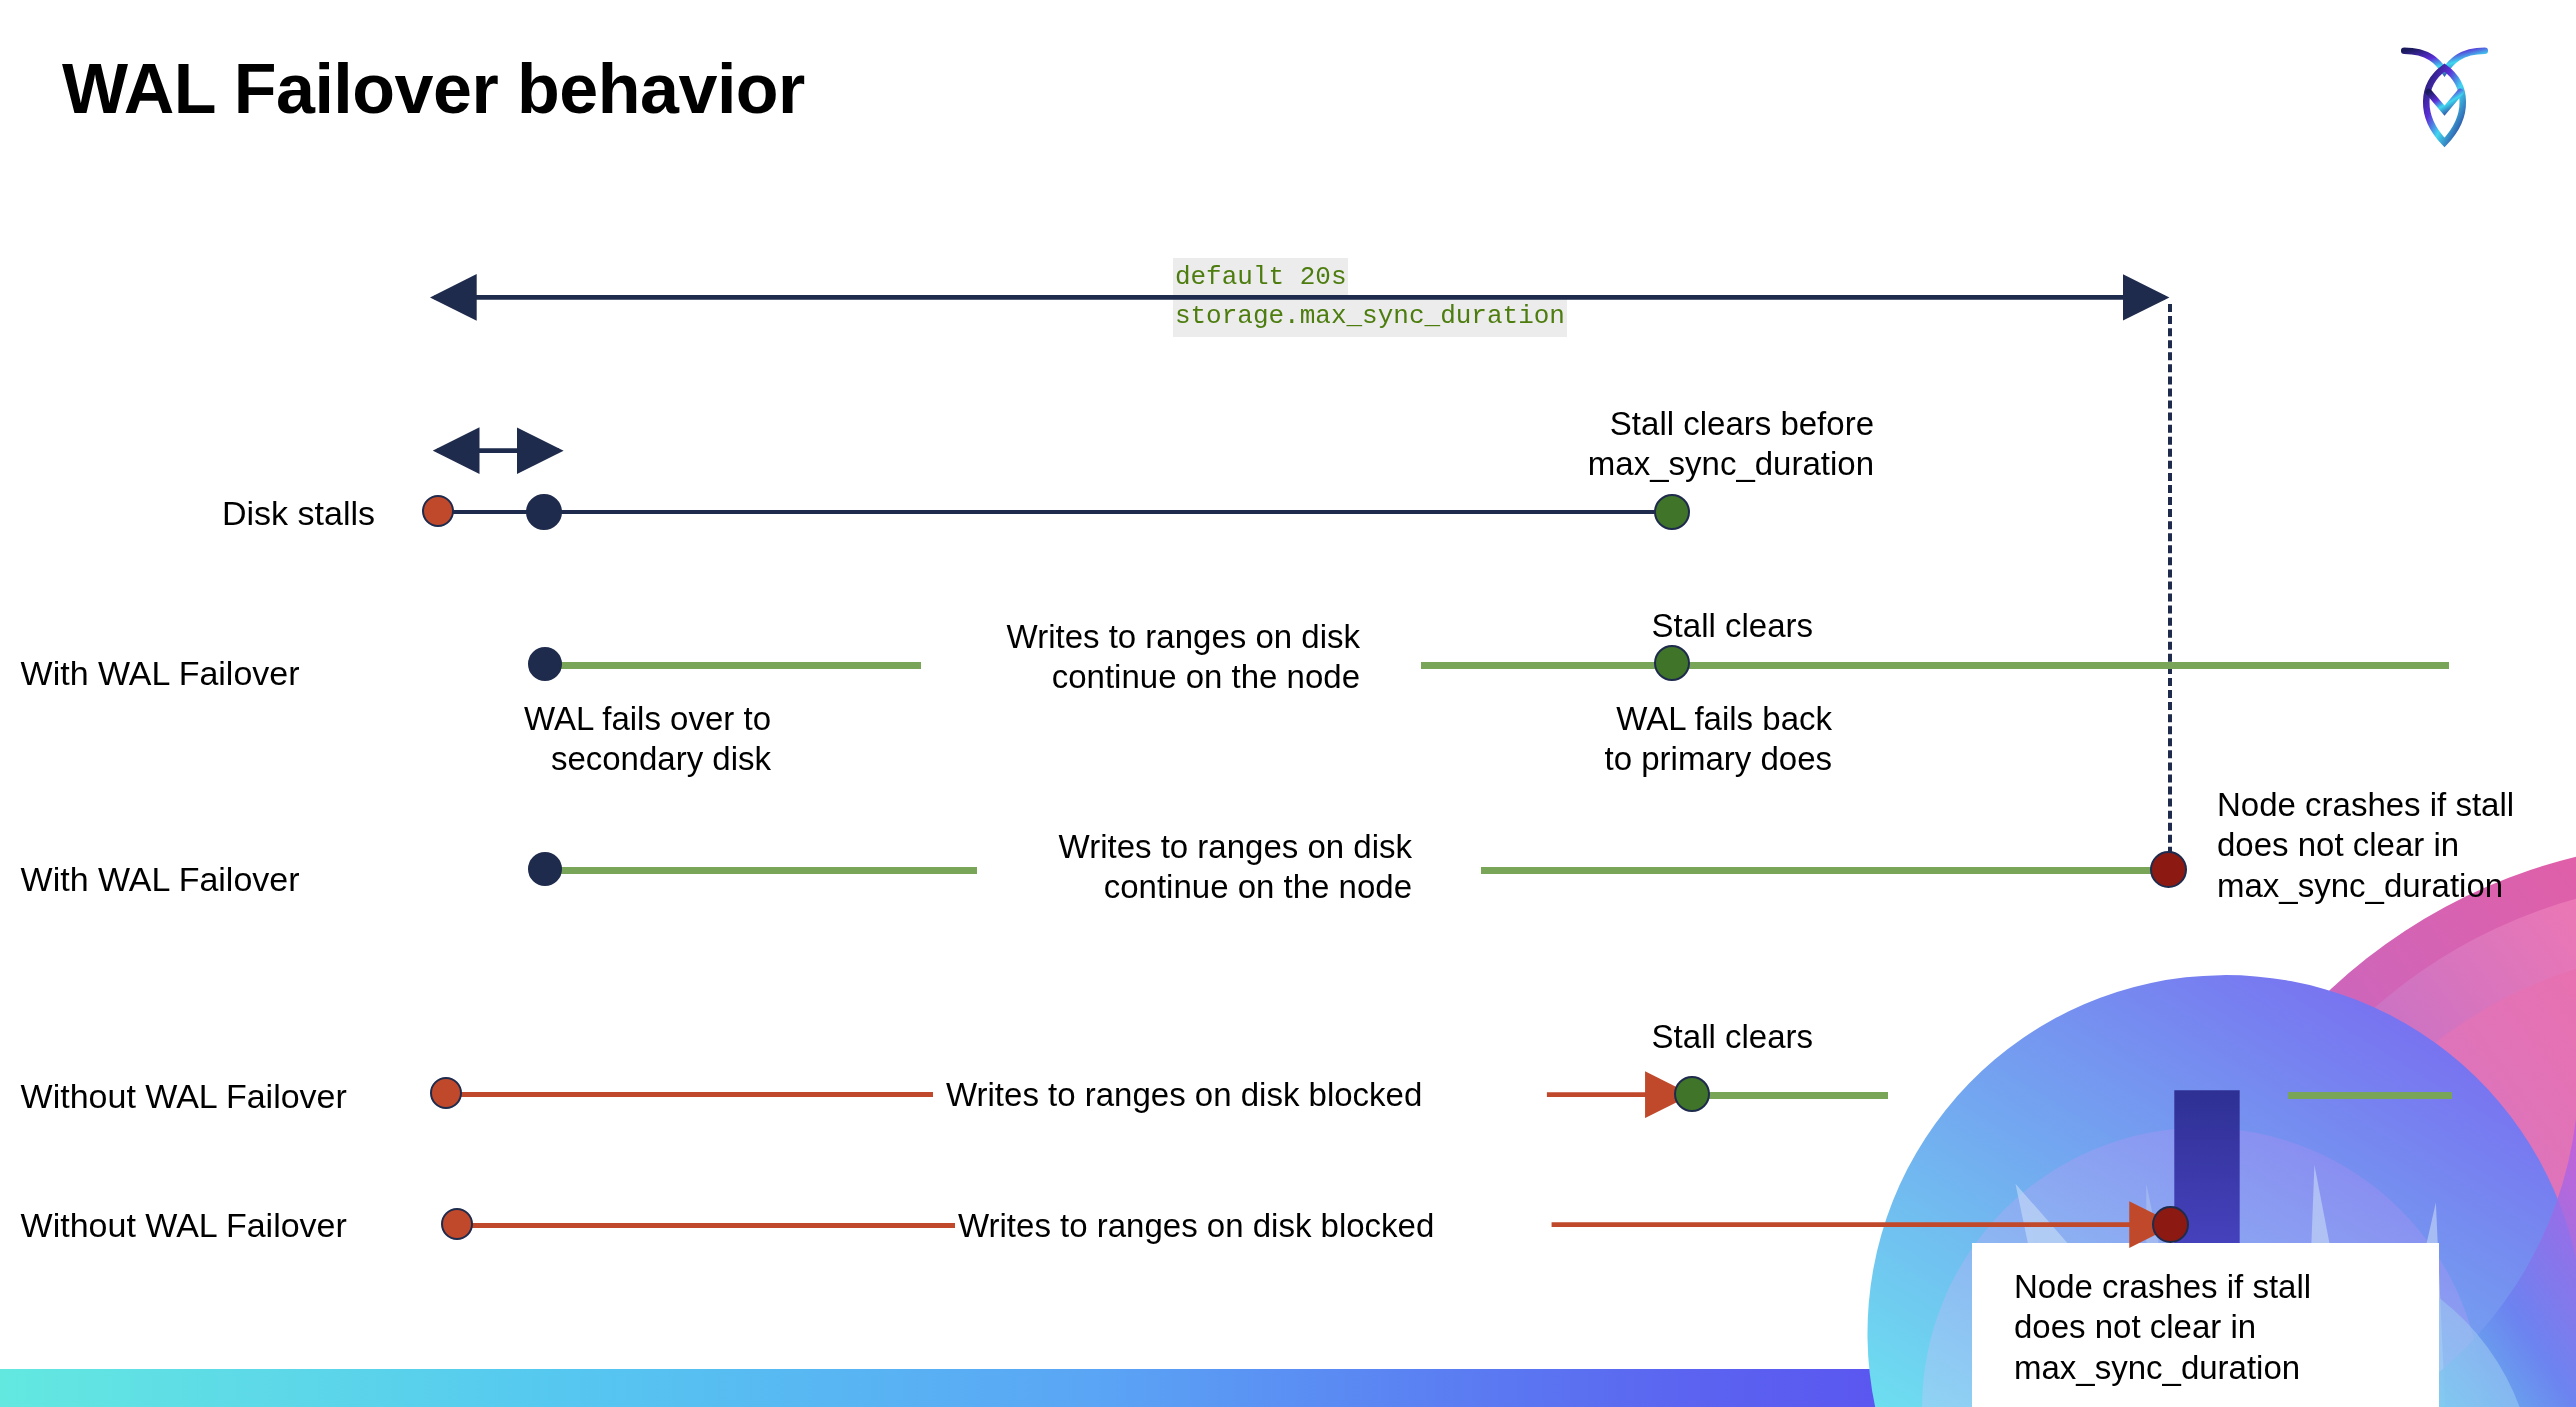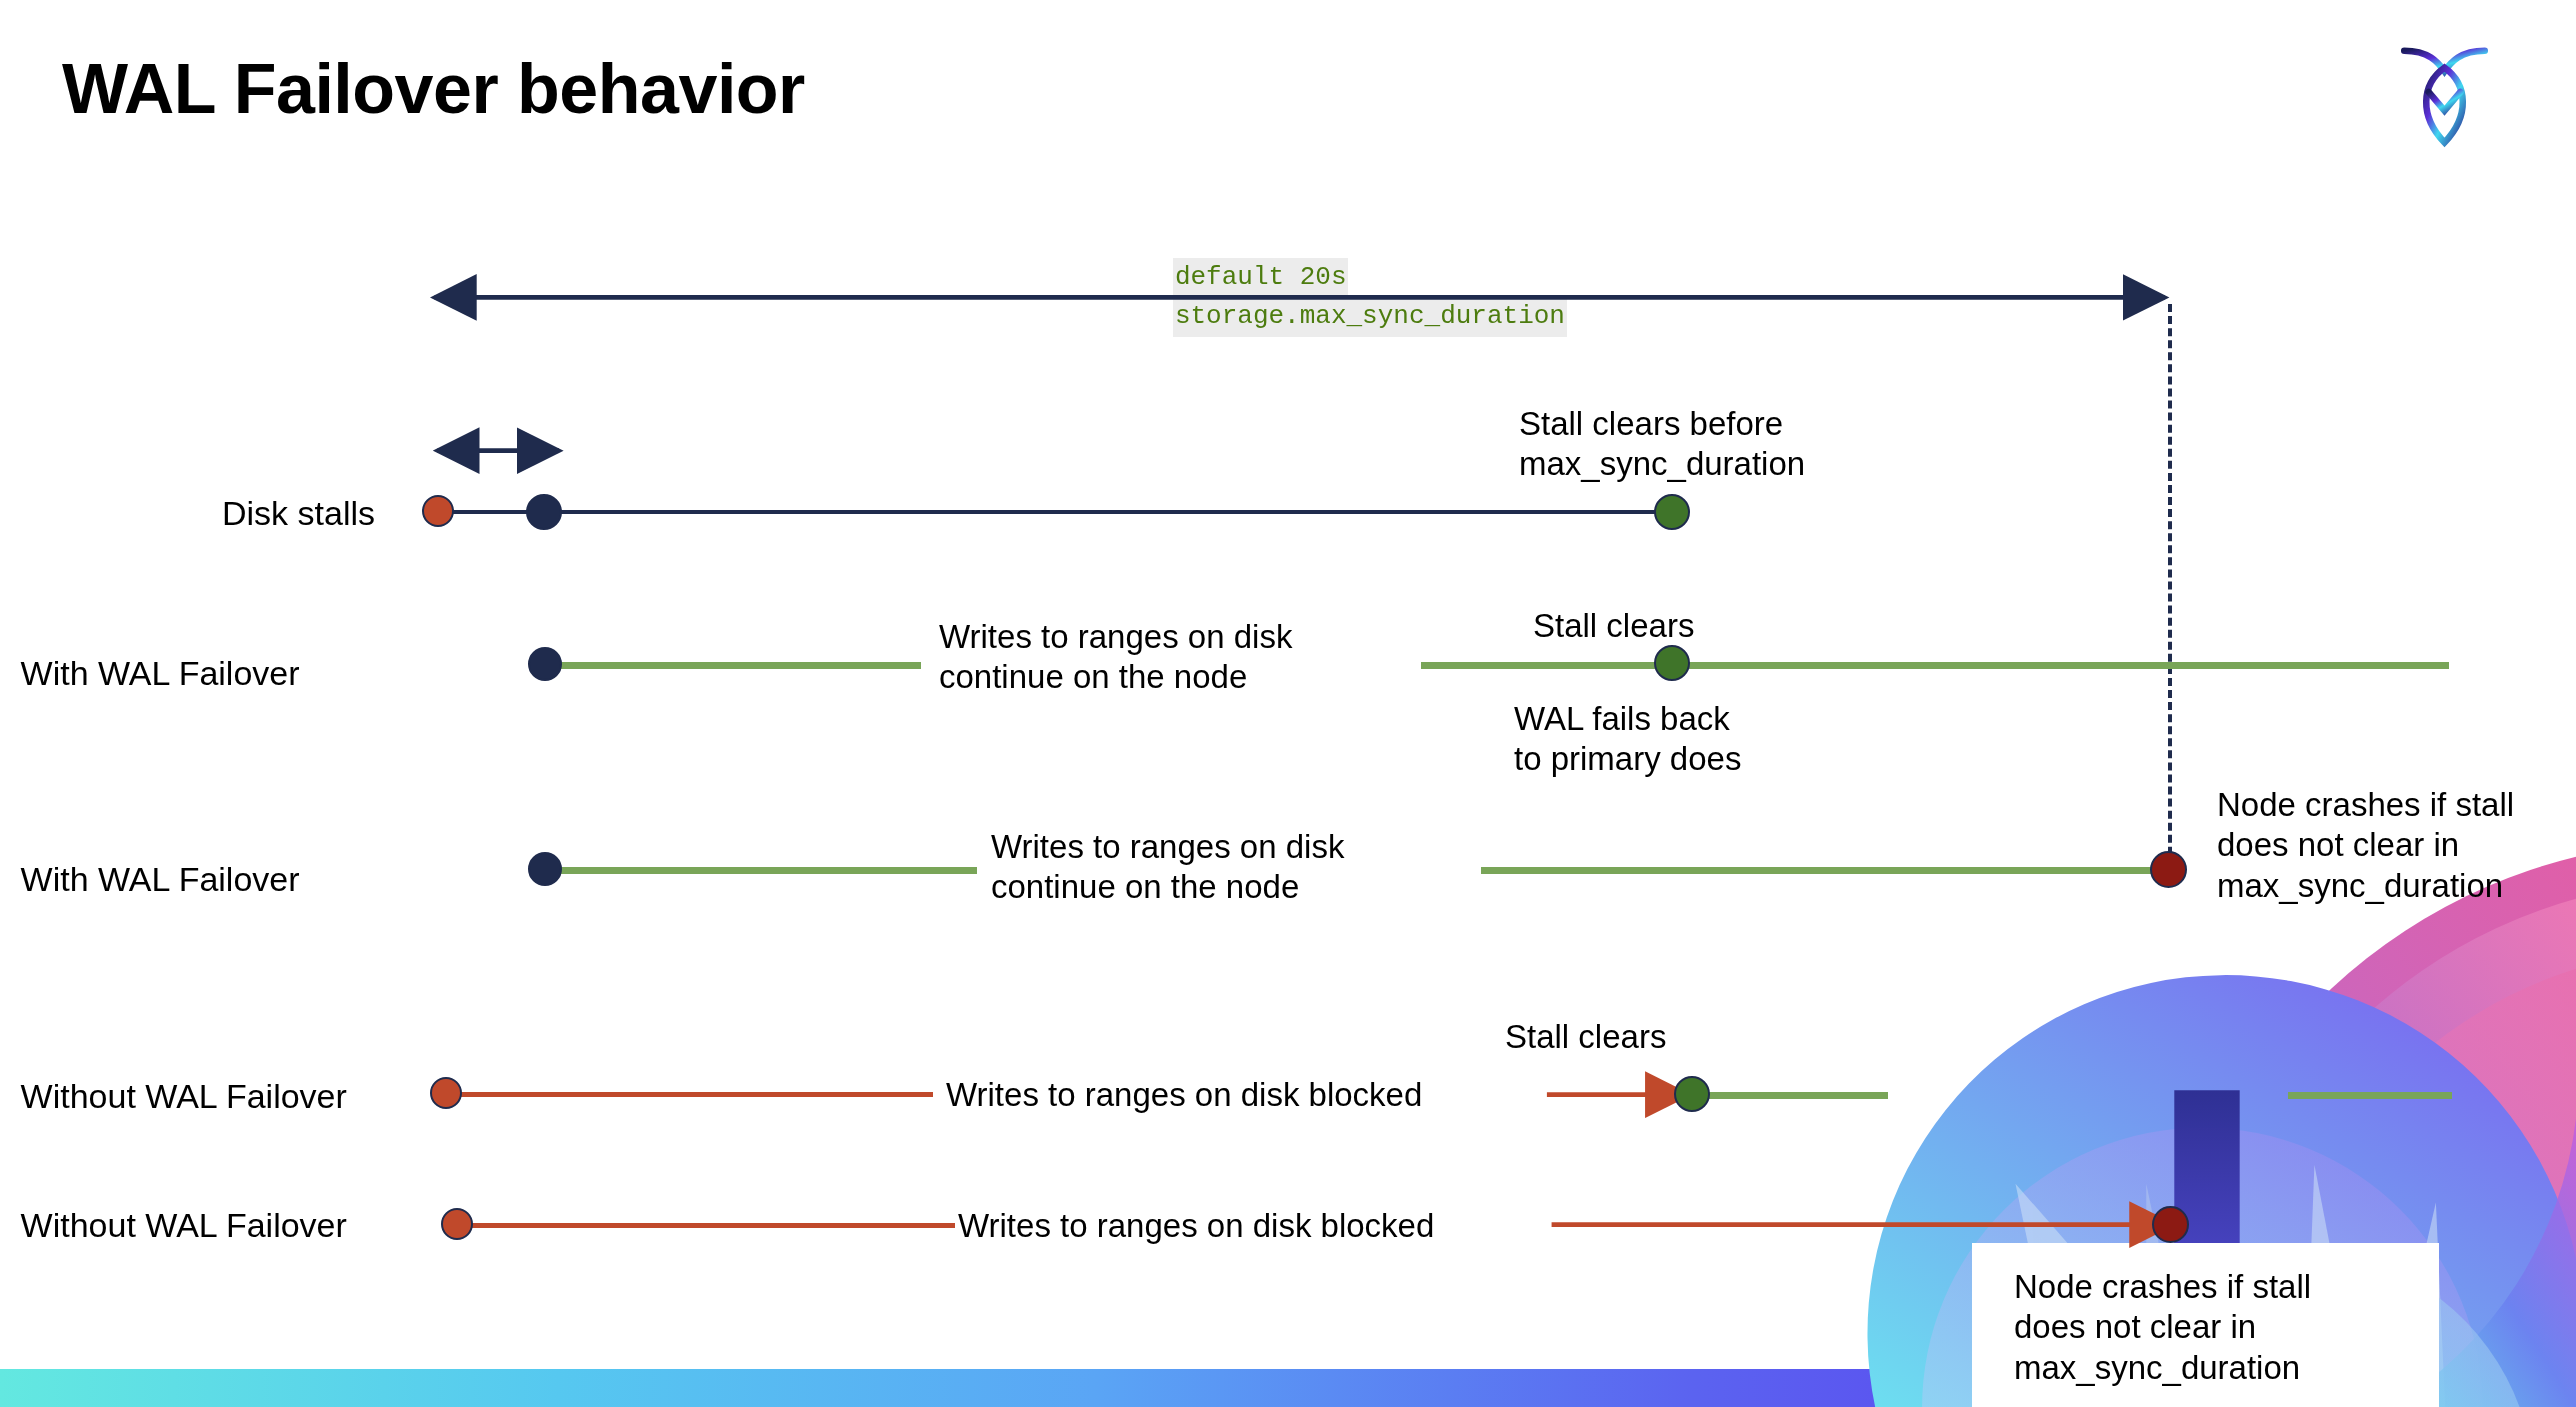--- a/index.html
+++ b/index.html
@@ -100,21 +100,21 @@
   }
 
   
   .note {
     position: absolute;
     font-size: 33px;
     line-height: 1.22;
     color: #000;
     white-space: pre-line;
   }
-  .note.center { text-align: left; }
+  .note.center { text-align: right; }
   .note.left   { text-align: left; }
 
   
   .line {
     position: absolute;
     height: 3.7px;
     border-radius: 0;
   }
   .line.navy  { background: #1f2b4d; }
   .line.green { background: #79a558; height: 6.5px; }
@@ -273,20 +273,22 @@
   <div class="line green" style="left:547px; top:662px; width:374px;"></div>
   <div class="line green" style="left:1421px; top:662px; width:1028px;"></div>
   <div class="dot navy" style="left:528px; top:647px; width:34px; height:34px;"></div>
   <div class="dot green" style="left:1654px; top:645px; width:36px; height:36px;"></div>
 
   <div class="note center" style="left:939px; top:617px; width:421px;">Writes to ranges on disk
 continue on the node</div>
   <div class="note center" style="left:1533px; top:606px; width:280px;">Stall clears</div>
   <div class="note center" style="left:1514px; top:699px; width:318px;">WAL fails  back
 to primary does</div>
+  <div class="note center" style="left:472px; top:699px; width:299px;">WAL fails over to
+secondary disk</div>
 
   <div class="row-label" style="left:20.6px; top:860px;">With WAL Failover</div>
   <div class="line green" style="left:547px; top:867px; width:430px;"></div>
   <div class="line green" style="left:1481px; top:867px; width:696px;"></div>
   <div class="dot navy" style="left:528px; top:852px; width:34px; height:34px;"></div>
   <div class="dot darkred" style="left:2150px; top:851px; width:37px; height:37px;"></div>
   <div class="note center" style="left:991px; top:827px; width:421px;">Writes to ranges on disk
 continue on the node</div>
   <div class="note left" style="left:2217px; top:785px; width:374px;">Node crashes if stall
 does not clear in

